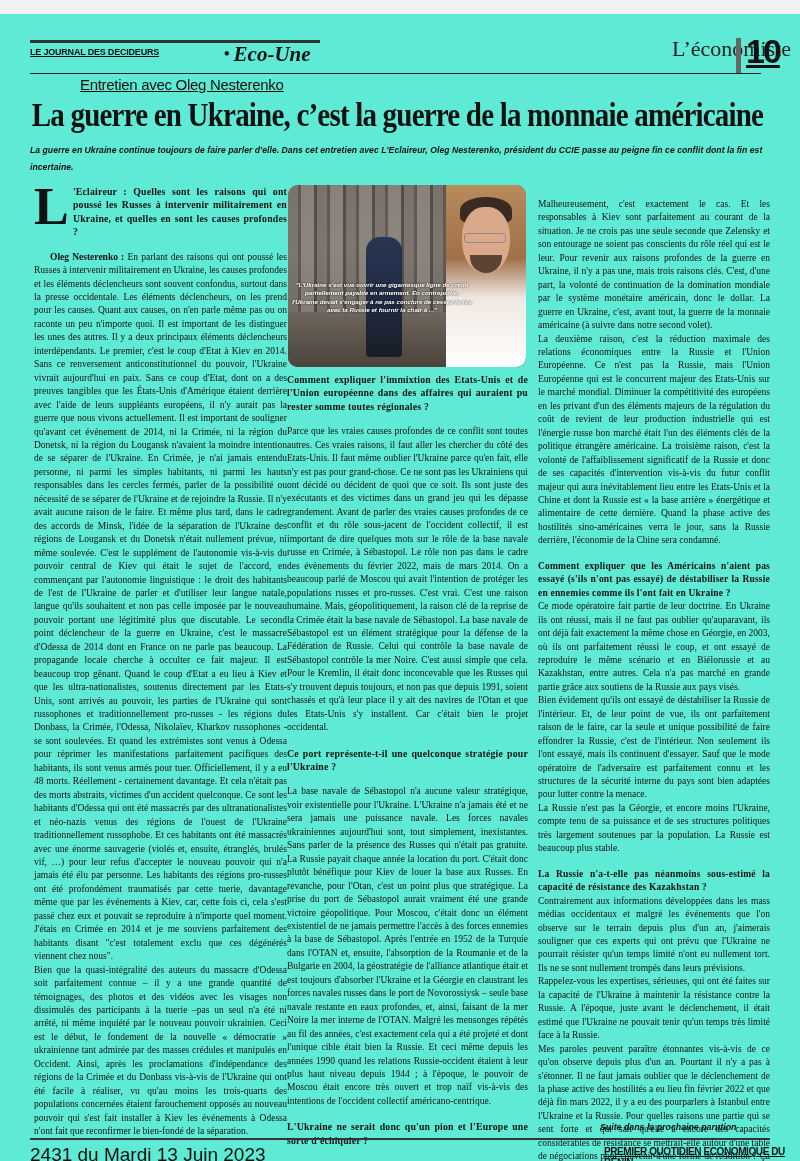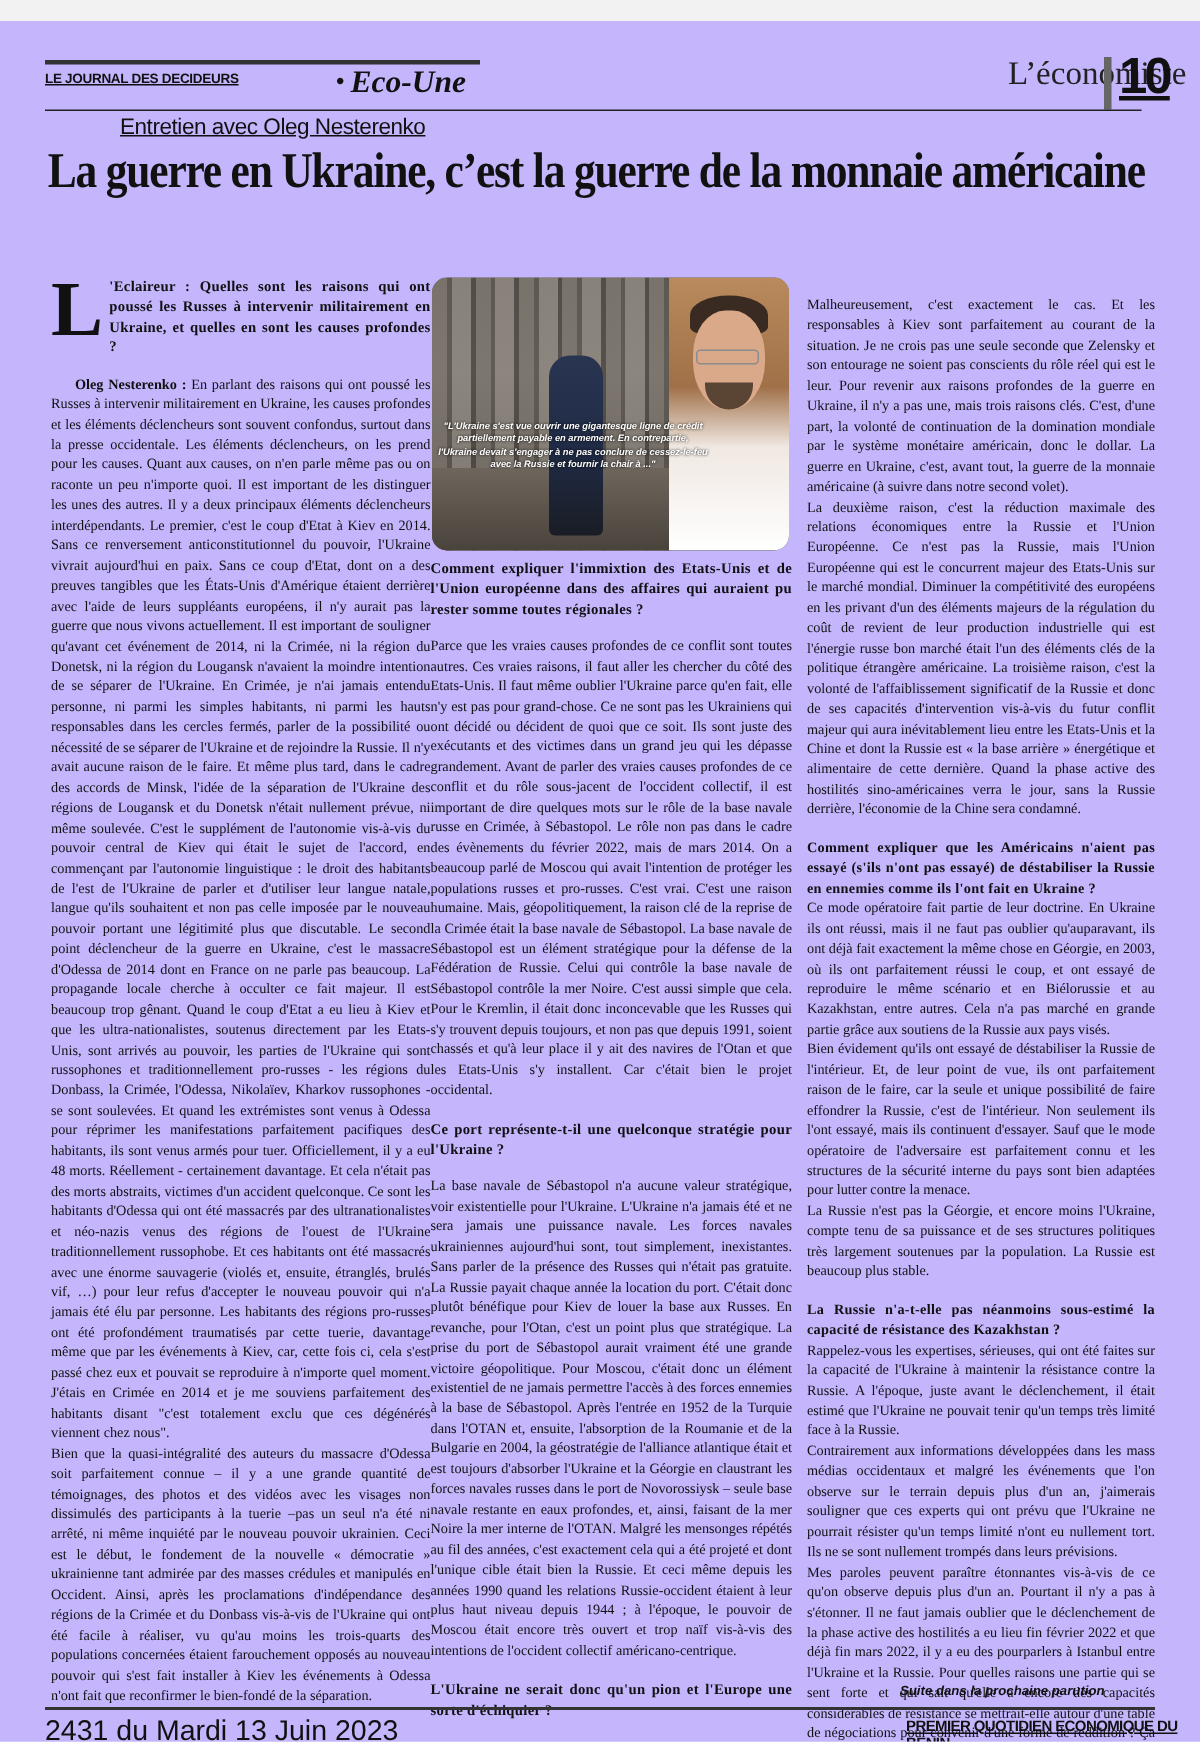--- a/index.html
+++ b/index.html
@@ -1,17 +1,17 @@
 <!DOCTYPE html>
 <html><head>
 <meta charset="utf-8">
 <style>
   html, body { margin: 0; padding: 0; }
   body { width: 800px; height: 1161px; background: #f2f2f2; position: relative; overflow: hidden; font-family: "Liberation Serif", serif; color: #111; }
-  .page { position: absolute; left: 0; top: 14px; width: 800px; height: 1147px; background: #c4b5fd; }
+  .page { position: absolute; left: 0; top: 14px; width: 800px; height: 1147px; background: #5eead4; }
   .topbar { position: absolute; left: 30px; top: 26px; width: 290px; border-top: 3px solid #333; }
   .journal { position: absolute; left: 30px; top: 33px; font-family: "Liberation Sans", sans-serif; font-size: 9px; font-weight: bold; text-decoration: underline; letter-spacing: -0.2px; }
   .rubric { position: absolute; left: 224px; top: 28px; font-family: "Liberation Serif", serif; font-style: italic; font-weight: bold; font-size: 21px; text-align: right; }
   .rubric .dot { font-style: normal; font-size: 16px; margin-right: 4px; position: relative; top: -2px; }
   .brand { position: absolute; left: 672px; top: 22px; font-size: 22px; color: #222; }
   .brandbar { position: absolute; left: 736px; top: 24px; width: 5px; height: 35px; background: #666; }
   .pagenum { position: absolute; left: 746px; top: 18px; font-family: "Liberation Sans", sans-serif; font-weight: bold; font-size: 34px; letter-spacing: -2px; text-decoration: underline; text-decoration-thickness: 3px; text-underline-offset: 2px; }
   .hdrline { position: absolute; left: 30px; top: 59px; width: 731px; border-top: 1.5px solid #222; }
   .kicker { position: absolute; left: 32px; top: 62px; font-family: "Liberation Sans", sans-serif; font-size: 15px; text-decoration: underline; letter-spacing: -0.3px; margin-left: 48px; }
   .headline { position: absolute; left: 30px; top: 82px; width: 735px; text-align: center; font-family: "Liberation Serif", serif; font-weight: bold; font-size: 29px; letter-spacing: -0.8px; transform: scaleY(1.15); transform-origin: top center; white-space: nowrap; }
@@ -52,20 +52,21 @@
   <div class="rubric">
     <span class="dot">•</span><span>Eco-Une</span>
   </div>
   <div class="brand">L’économiste</div>
   <div class="brandbar"></div>
   <div class="pagenum">10</div>
   <div class="hdrline"></div>
 
   <div class="kicker">Entretien avec Oleg Nesterenko</div>
   <div class="headline">La guerre en Ukraine, c’est la guerre de la monnaie américaine</div>
+  <div class="chapo">La guerre en Ukraine continue toujours de faire parler d'elle. Dans cet entretien avec L'Eclaireur, Oleg Nesterenko, président du CCIE passe au peigne fin ce conflit dont la fin est incertaine.</div>
 
   <div class="col col1">
     <p class="q q1">
       <span class="dropcap">L</span><span>'Eclaireur : Quelles sont les raisons qui ont poussé les Russes à intervenir militairement en Ukraine, et quelles en sont les causes profondes ?</span>
     </p>
     <div class="gap"></div>
     <p><span class="speaker">Oleg Nesterenko : </span><span>En parlant des raisons qui ont poussé les Russes à intervenir militairement en Ukraine, les causes profondes et les éléments déclencheurs sont souvent confondus, surtout dans la presse occidentale. Les éléments déclencheurs, on les prend pour les causes. Quant aux causes, on n'en parle même pas ou on raconte un peu n'importe quoi. Il est important de les distinguer les unes des autres. Il y a deux principaux éléments déclencheurs interdépendants. Le premier, c'est le coup d'Etat à Kiev en 2014. Sans ce renversement anticonstitutionnel du pouvoir, l'Ukraine vivrait aujourd'hui en paix. Sans ce coup d'Etat, dont on a des preuves tangibles que les États-Unis d'Amérique étaient derrière avec l'aide de leurs suppléants européens, il n'y aurait pas la guerre que nous vivons actuellement. Il est important de souligner qu'avant cet événement de 2014, ni la Crimée, ni la région du Donetsk, ni la région du Lougansk n'avaient la moindre intention de se séparer de l'Ukraine. En Crimée, je n'ai jamais entendu personne, ni parmi les simples habitants, ni parmi les hauts responsables dans les cercles fermés, parler de la possibilité ou nécessité de se séparer de l'Ukraine et de rejoindre la Russie. Il n'y avait aucune raison de le faire.  Et même plus tard, dans le cadre des accords de Minsk, l'idée de la séparation de l'Ukraine des régions de Lougansk et du Donetsk n'était nullement prévue, ni même soulevée. C'est le supplément de l'autonomie vis-à-vis du pouvoir central de Kiev qui était le sujet de l'accord, en commençant par l'autonomie linguistique : le droit des habitants de l'est de l'Ukraine de parler et d'utiliser leur langue natale, langue qu'ils souhaitent et non pas celle imposée par le nouveau pouvoir portant une légitimité plus que discutable. Le second point déclencheur de la guerre en Ukraine, c'est le massacre d'Odessa de 2014 dont en France on ne parle pas beaucoup. La propagande locale cherche à occulter ce fait majeur. Il est beaucoup trop gênant.  Quand le coup d'Etat a eu lieu à Kiev et que les ultra-nationalistes, soutenus directement par les Etats-Unis, sont arrivés au pouvoir, les parties de l'Ukraine qui sont russophones et traditionnellement pro-russes - les régions du Donbass, la Crimée, l'Odessa, Nikolaïev, Kharkov russophones - se sont soulevées.  Et quand les extrémistes sont venus à Odessa pour réprimer les manifestations parfaitement pacifiques des habitants, ils sont venus armés pour tuer. Officiellement, il y a eu 48 morts. Réellement - certainement davantage. Et cela n'était pas des morts abstraits, victimes d'un accident quelconque. Ce sont les habitants d'Odessa qui ont été massacrés par des ultranationalistes et néo-nazis venus des régions de l'ouest de l'Ukraine traditionnellement russophobe. Et ces habitants ont été massacrés avec une énorme sauvagerie (violés et, ensuite, étranglés, brulés vif, …) pour leur refus d'accepter le nouveau pouvoir qui n'a jamais été élu par personne. Les habitants des régions pro-russes ont été profondément traumatisés par cette tuerie, davantage même que par les événements à Kiev, car, cette fois ci, cela s'est passé chez eux et pouvait se reproduire à n'importe quel moment. J'étais en Crimée en 2014 et je me souviens parfaitement des habitants disant "c'est totalement exclu que ces dégénérés viennent chez nous".</span></p>
     <p>Bien que la quasi-intégralité des auteurs du massacre d'Odessa soit parfaitement connue – il y a une grande quantité de témoignages, des photos et des vidéos avec les visages non dissimulés des participants à la tuerie –pas un seul n'a été ni arrêté, ni même inquiété par le nouveau pouvoir ukrainien. Ceci est le début, le fondement de la nouvelle « démocratie » ukrainienne tant admirée par des masses crédules et manipulés en Occident.  Ainsi, après les proclamations d'indépendance des régions de la Crimée et du Donbass vis-à-vis de l'Ukraine qui ont été facile à réaliser, vu qu'au moins les trois-quarts des populations concernées étaient farouchement opposés au nouveau pouvoir qui s'est fait installer à Kiev les événements à Odessa n'ont fait que reconfirmer le bien-fondé de la séparation.</p>
   </div>
 
@@ -95,22 +96,22 @@
   <div class="col col3">
     <p>Malheureusement, c'est exactement le cas. Et les responsables à Kiev sont parfaitement au courant de la situation. Je ne crois pas une seule seconde que Zelensky et son entourage ne soient pas conscients du rôle réel qui est le leur. Pour revenir aux raisons profondes de la guerre en Ukraine, il n'y a pas une, mais trois raisons clés. C'est, d'une part, la volonté de continuation de la domination mondiale par le système monétaire américain, donc le dollar. La guerre en Ukraine, c'est, avant tout, la guerre de la monnaie américaine (à suivre dans notre second volet).</p>
     <p>La deuxième raison, c'est la réduction maximale des relations économiques entre la Russie et l'Union Européenne. Ce n'est pas la Russie, mais l'Union Européenne qui est le concurrent majeur des Etats-Unis sur le marché mondial. Diminuer la compétitivité des européens en les privant d'un des éléments majeurs de la régulation du coût de revient de leur production industrielle qui est l'énergie russe bon marché était l'un des éléments clés de la politique étrangère américaine. La troisième raison, c'est la volonté de l'affaiblissement significatif de la Russie et donc de ses capacités d'intervention vis-à-vis du futur conflit majeur qui aura inévitablement lieu entre les Etats-Unis et la Chine et dont la Russie est « la base arrière » énergétique et alimentaire de cette dernière. Quand la phase active des hostilités sino-américaines verra le jour, sans la Russie derrière, l'économie de la Chine sera condamné.</p>
     <div class="gap"></div>
     <p class="q">Comment expliquer que les Américains n'aient pas essayé (s'ils n'ont pas essayé) de déstabiliser la Russie en ennemies comme ils l'ont fait en Ukraine ?</p>
     <p>Ce mode opératoire fait partie de leur doctrine. En Ukraine ils ont réussi, mais il ne faut pas oublier qu'auparavant, ils ont déjà fait exactement la même chose en Géorgie, en 2003, où ils ont parfaitement réussi le coup, et ont essayé de reproduire le même scénario et en Biélorussie et au Kazakhstan, entre autres. Cela n'a pas marché en grande partie grâce aux soutiens de la Russie aux pays visés.</p>
     <p>Bien évidement qu'ils ont essayé de déstabiliser la Russie de l'intérieur. Et, de leur point de vue, ils ont parfaitement raison de le faire, car la seule et unique possibilité de faire effondrer la Russie, c'est de l'intérieur. Non seulement ils l'ont essayé, mais ils continuent d'essayer. Sauf que le mode opératoire de l'adversaire est parfaitement connu et les structures de la sécurité interne du pays sont bien adaptées pour lutter contre la menace.</p>
     <p>La Russie n'est pas la Géorgie, et encore moins l'Ukraine, compte tenu de sa puissance et de ses structures politiques très largement soutenues par la population. La Russie est beaucoup plus stable.</p>
     <div class="gap"></div>
     <p class="q">La Russie n'a-t-elle pas néanmoins sous-estimé la capacité de résistance des Kazakhstan ?</p>
+    <p>Contrairement aux informations développées dans les mass médias occidentaux et malgré les événements que l'on observe sur le terrain depuis plus d'un an, j'aimerais souligner que ces experts qui ont prévu que l'Ukraine ne pourrait résister qu'un temps limité n'ont eu nullement tort. Ils ne se sont nullement trompés dans leurs prévisions.</p>
     <p>Rappelez-vous les expertises, sérieuses, qui ont été faites sur la capacité de l'Ukraine à maintenir la résistance contre la Russie. A l'époque, juste avant le déclenchement, il était estimé que l'Ukraine ne pouvait tenir qu'un temps très limité face à la Russie.</p>
-    <p>Contrairement aux informations développées dans les mass médias occidentaux et malgré les événements que l'on observe sur le terrain depuis plus d'un an, j'aimerais souligner que ces experts qui ont prévu que l'Ukraine ne pourrait résister qu'un temps limité n'ont eu nullement tort. Ils ne se sont nullement trompés dans leurs prévisions.</p>
     <p>Mes paroles peuvent paraître étonnantes vis-à-vis de ce qu'on observe depuis plus d'un an. Pourtant il n'y a pas à s'étonner. Il ne faut jamais oublier que le déclenchement de la phase active des hostilités a eu lieu fin février 2022 et que déjà fin mars 2022, il y a eu des pourparlers à Istanbul entre l'Ukraine et la Russie. Pour quelles raisons une partie qui se sent forte et qui sait qu'elle a encore des capacités considérables de résistance se mettrait-elle autour d'une table de négociations pour convenir d'une forme de reddition ? Ça n'arrive jamais ainsi. Les Ukrainiens se sont mis autour d'une table de négociation étant conscients que leurs capacités de résistance étaient très limitées.</p>
   </div>
 
   <div class="suite">Suite dans la prochaine parution</div>
   <div class="footline"></div>
   <div class="issue">2431 du Mardi 13 Juin 2023</div>
   <div class="tagline">PREMIER QUOTIDIEN ECONOMIQUE DU BENIN</div>
 </div>
 
 </body></html>

